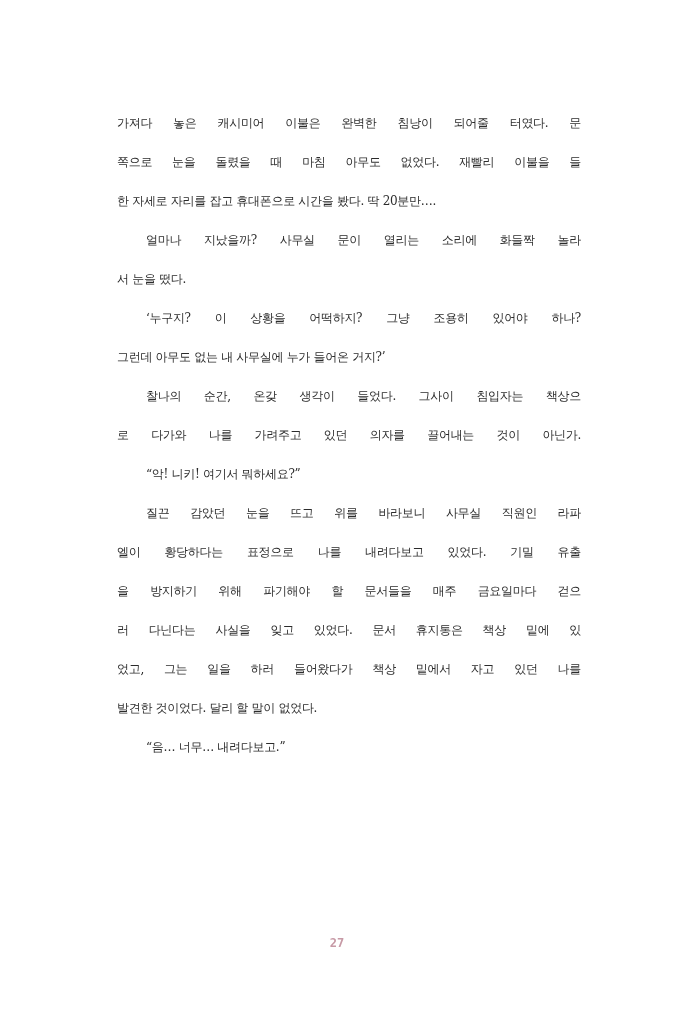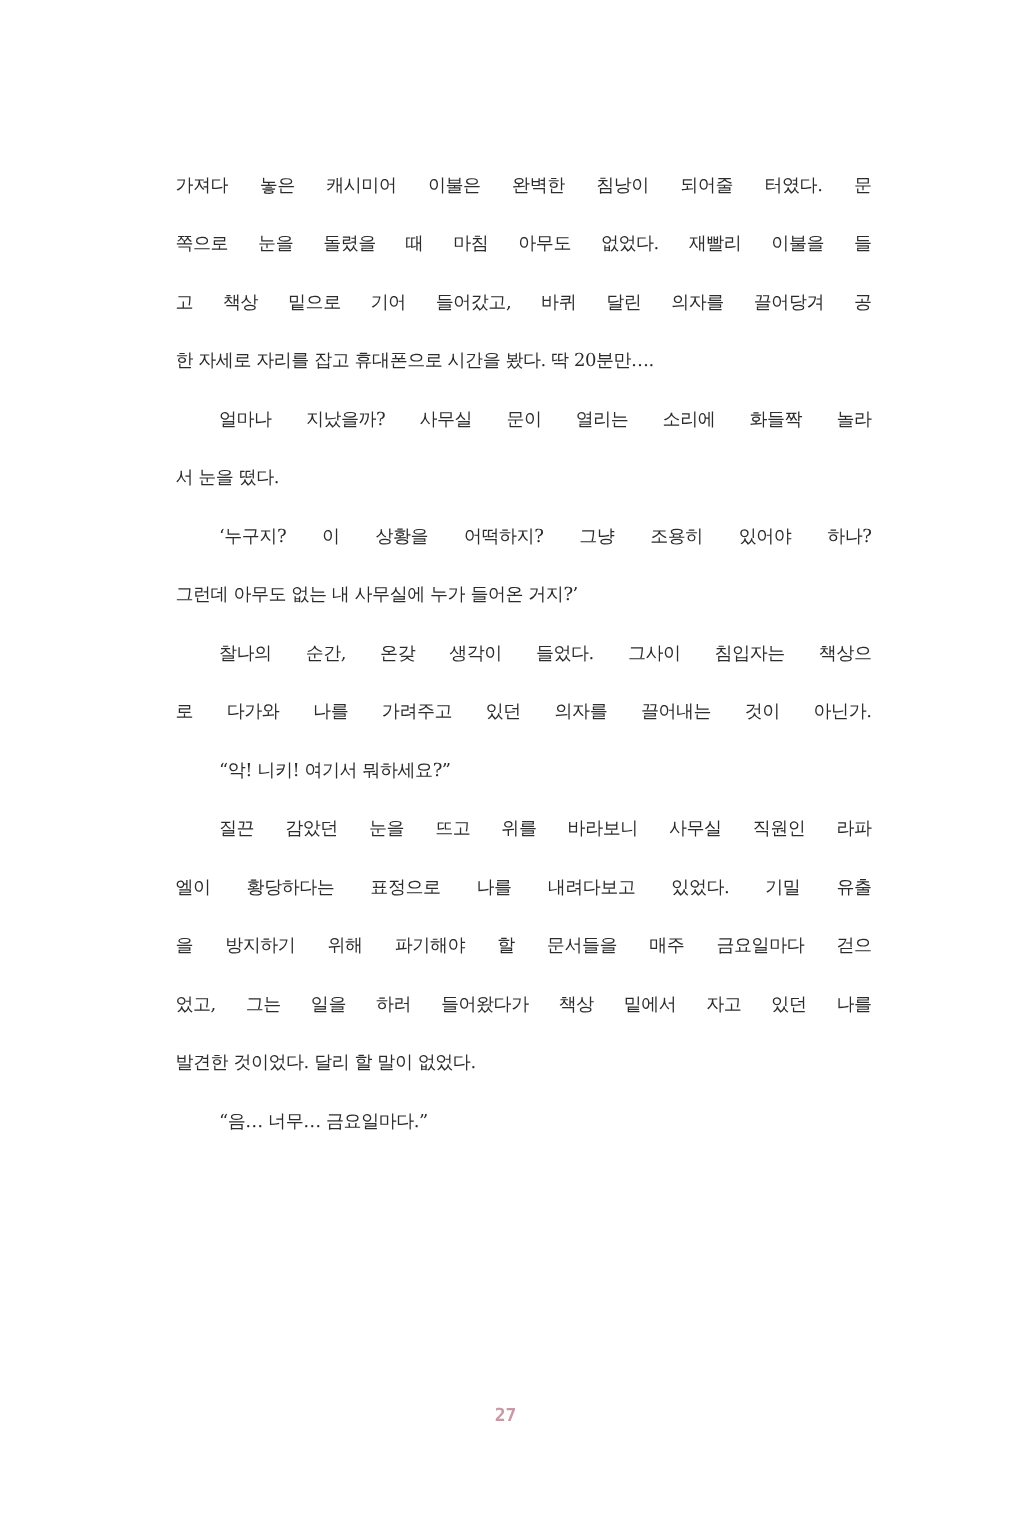--- a/index.html
+++ b/index.html
@@ -56,31 +56,31 @@
       color: #c79aa6;
     }
   </style>
 </head>
 <body>
 
 <div class="page">
   <div class="text-block">
     <div class="line">가져다 놓은 캐시미어 이불은 완벽한 침낭이 되어줄 터였다. 문</div>
     <div class="line">쪽으로 눈을 돌렸을 때 마침 아무도 없었다. 재빨리 이불을 들</div>
-    <div class="line">고 책상 밑으로 기어 들어갔고, 바퀴 달린 의자를 끌어당겨 공</div>
     <div class="line last">한 자세로 자리를 잡고 휴대폰으로 시간을 봤다. 딱 20분만….</div>
     <div class="line indent">얼마나 지났을까? 사무실 문이 열리는 소리에 화들짝 놀라</div>
     <div class="line last">서 눈을 떴다.</div>
     <div class="line indent">‘누구지? 이 상황을 어떡하지? 그냥 조용히 있어야 하나?</div>
     <div class="line last">그런데 아무도 없는 내 사무실에 누가 들어온 거지?’</div>
     <div class="line indent">찰나의 순간, 온갖 생각이 들었다. 그사이 침입자는 책상으</div>
     <div class="line">로 다가와 나를 가려주고 있던 의자를 끌어내는 것이 아닌가.</div>
     <div class="line indent last">“악! 니키! 여기서 뭐하세요?”</div>
     <div class="line indent">질끈 감았던 눈을 뜨고 위를 바라보니 사무실 직원인 라파</div>
     <div class="line">엘이 황당하다는 표정으로 나를 내려다보고 있었다. 기밀 유출</div>
     <div class="line">을 방지하기 위해 파기해야 할 문서들을 매주 금요일마다 걷으</div>
+    <div class="line">러 다닌다는 사실을 잊고 있었다. 문서 휴지통은 책상 밑에 있</div>
     <div class="line">었고, 그는 일을 하러 들어왔다가 책상 밑에서 자고 있던 나를</div>
     <div class="line last">발견한 것이었다. 달리 할 말이 없었다.</div>
-    <div class="line indent last">“음… 너무… 금요일마다.”</div>
+    <div class="line indent last">“음… 너무… 내려다보고.”</div>
   </div>
 
   <div class="page-number">27</div>
 </div>
 
 </body></html>

